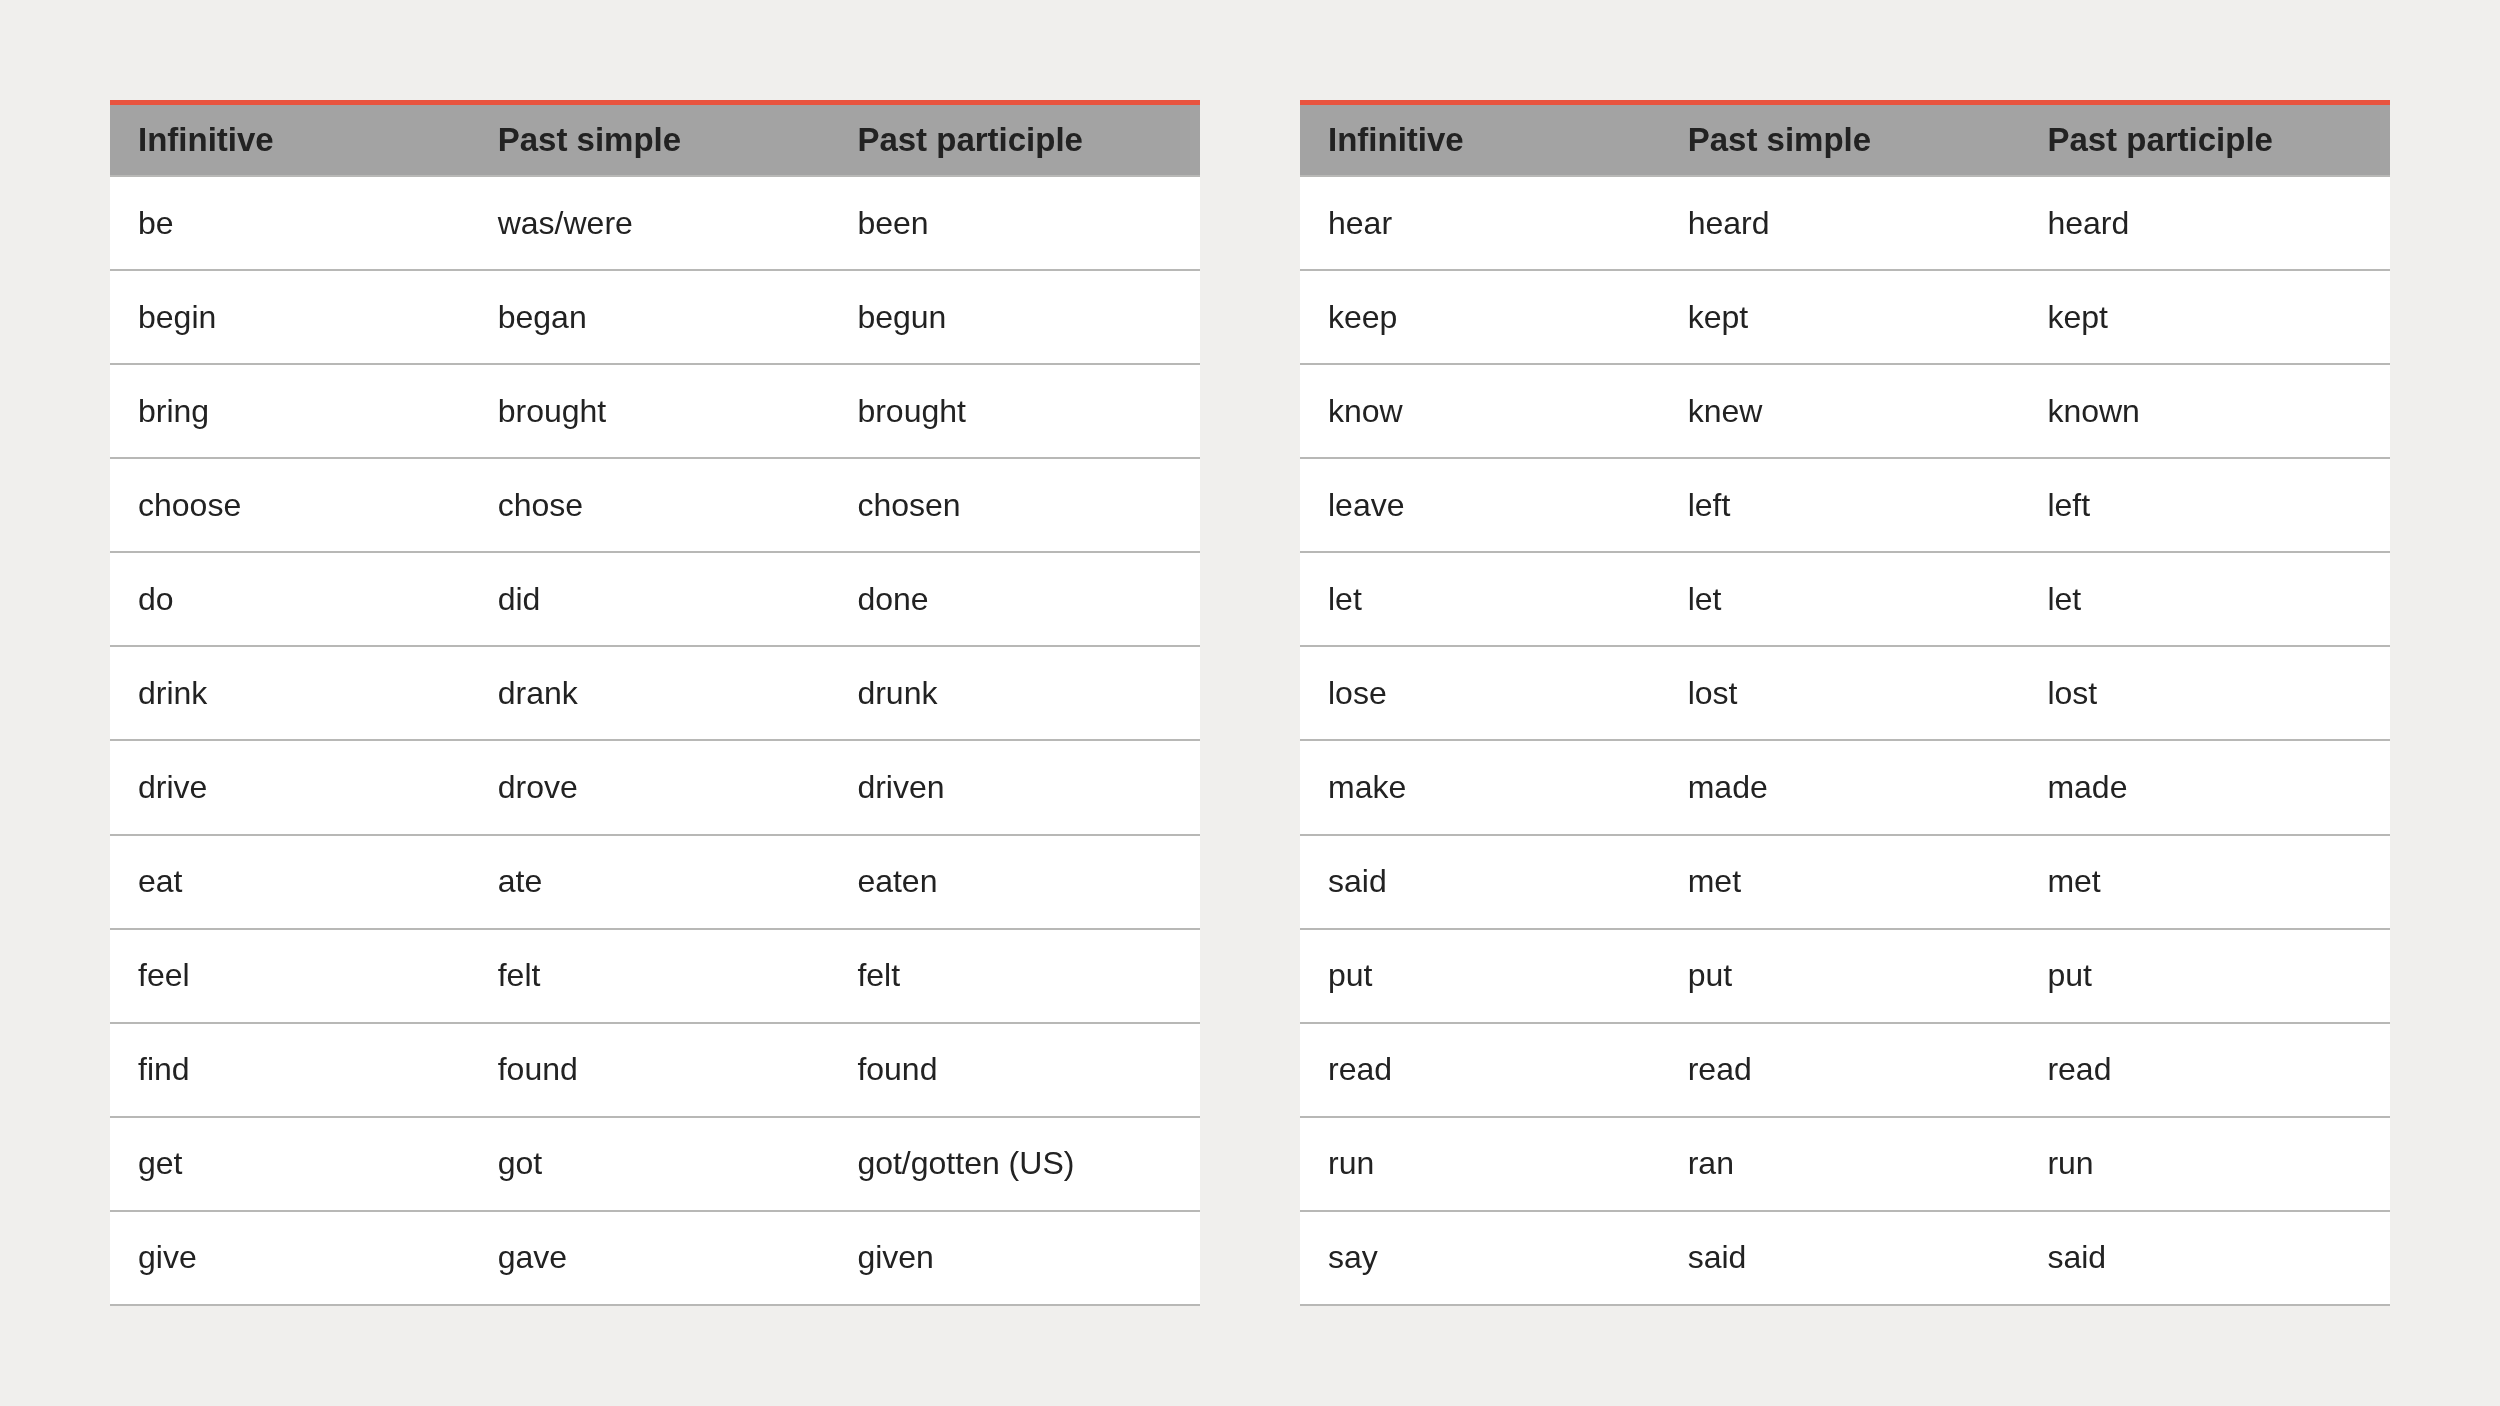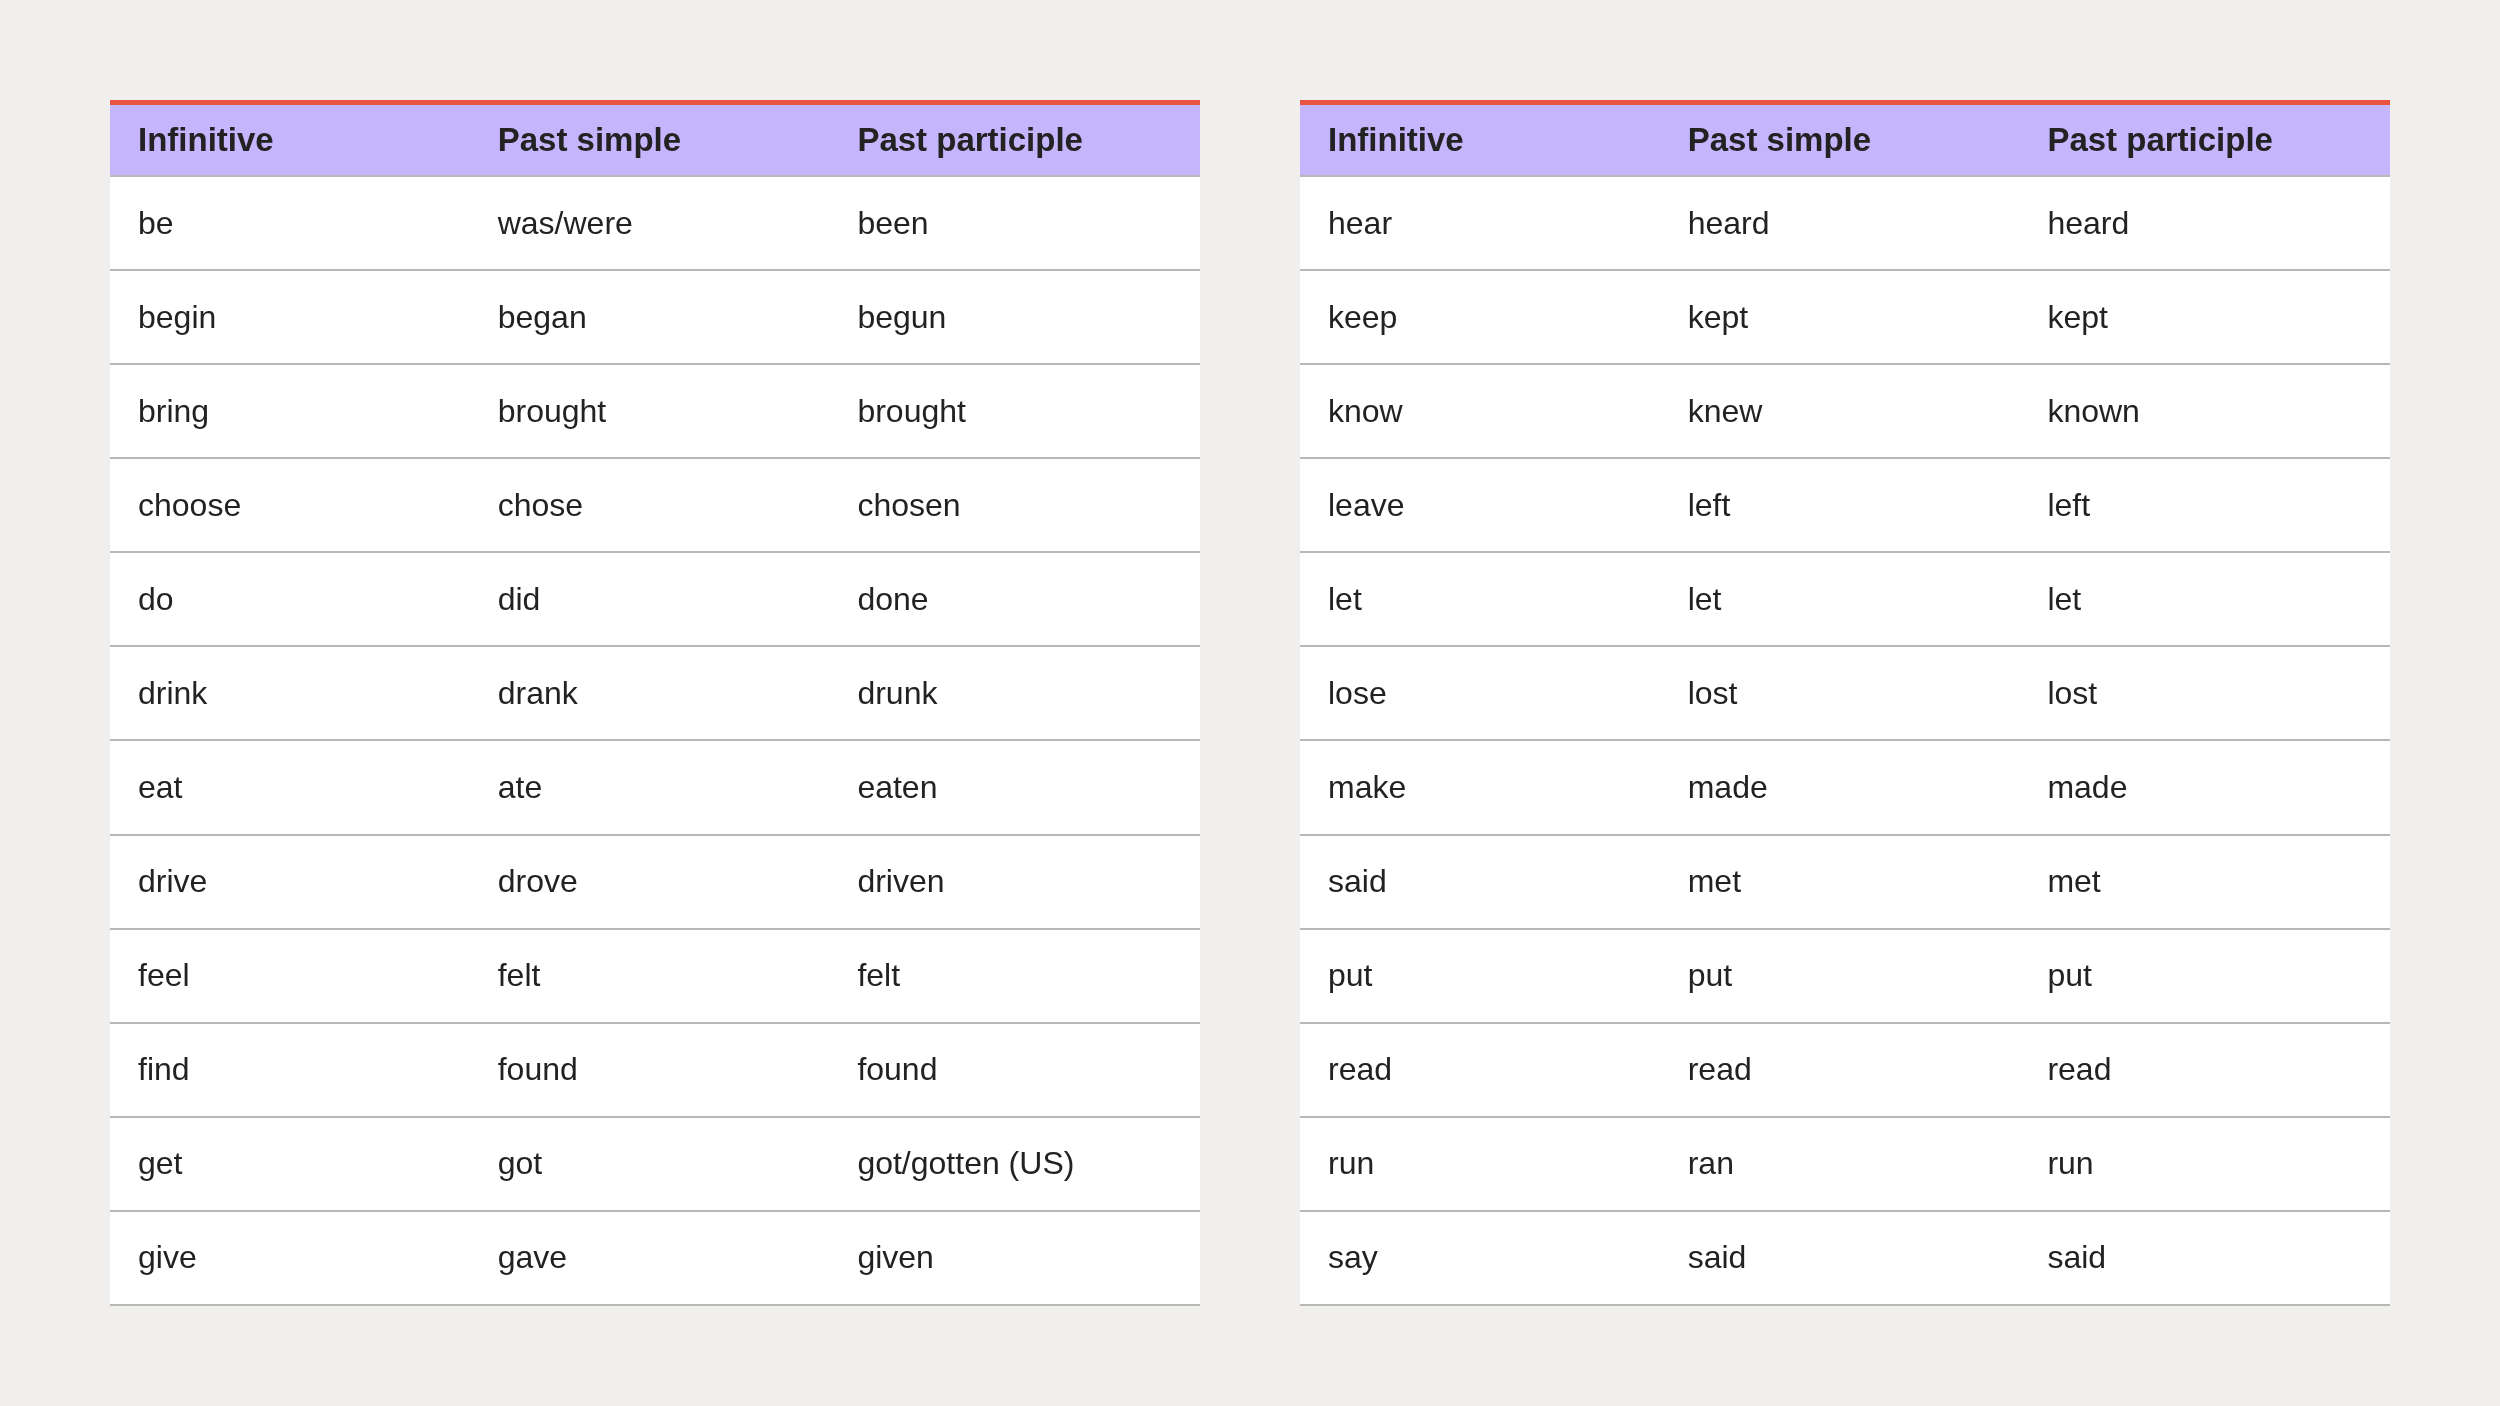--- a/index.html
+++ b/index.html
@@ -13,21 +13,21 @@
       gap: 100px;
     }
     .verb-table {
       flex: 1;
       border-collapse: collapse;
       width: 100%;
       background: #fff;
       border-top: 5px solid #e8543f;
     }
     .verb-table thead th {
-      background: #c4b5fd;
+      background: #a3a3a3;
       text-align: left;
       font-weight: 700;
       font-size: 33px;
       color: #222;
       padding: 16px 28px;
       border-bottom: 2px solid #b8b8b6;
     }
     .verb-table tbody td {
       font-size: 32px;
       color: #222;
@@ -78,28 +78,28 @@
         <td>do</td>
         <td>did</td>
         <td>done</td>
       </tr>
       <tr>
         <td>drink</td>
         <td>drank</td>
         <td>drunk</td>
       </tr>
       <tr>
+        <td>drive</td>
+        <td>drove</td>
+        <td>driven</td>
+      </tr>
+      <tr>
         <td>eat</td>
         <td>ate</td>
         <td>eaten</td>
-      </tr>
-      <tr>
-        <td>drive</td>
-        <td>drove</td>
-        <td>driven</td>
       </tr>
       <tr>
         <td>feel</td>
         <td>felt</td>
         <td>felt</td>
       </tr>
       <tr>
         <td>find</td>
         <td>found</td>
         <td>found</td>

